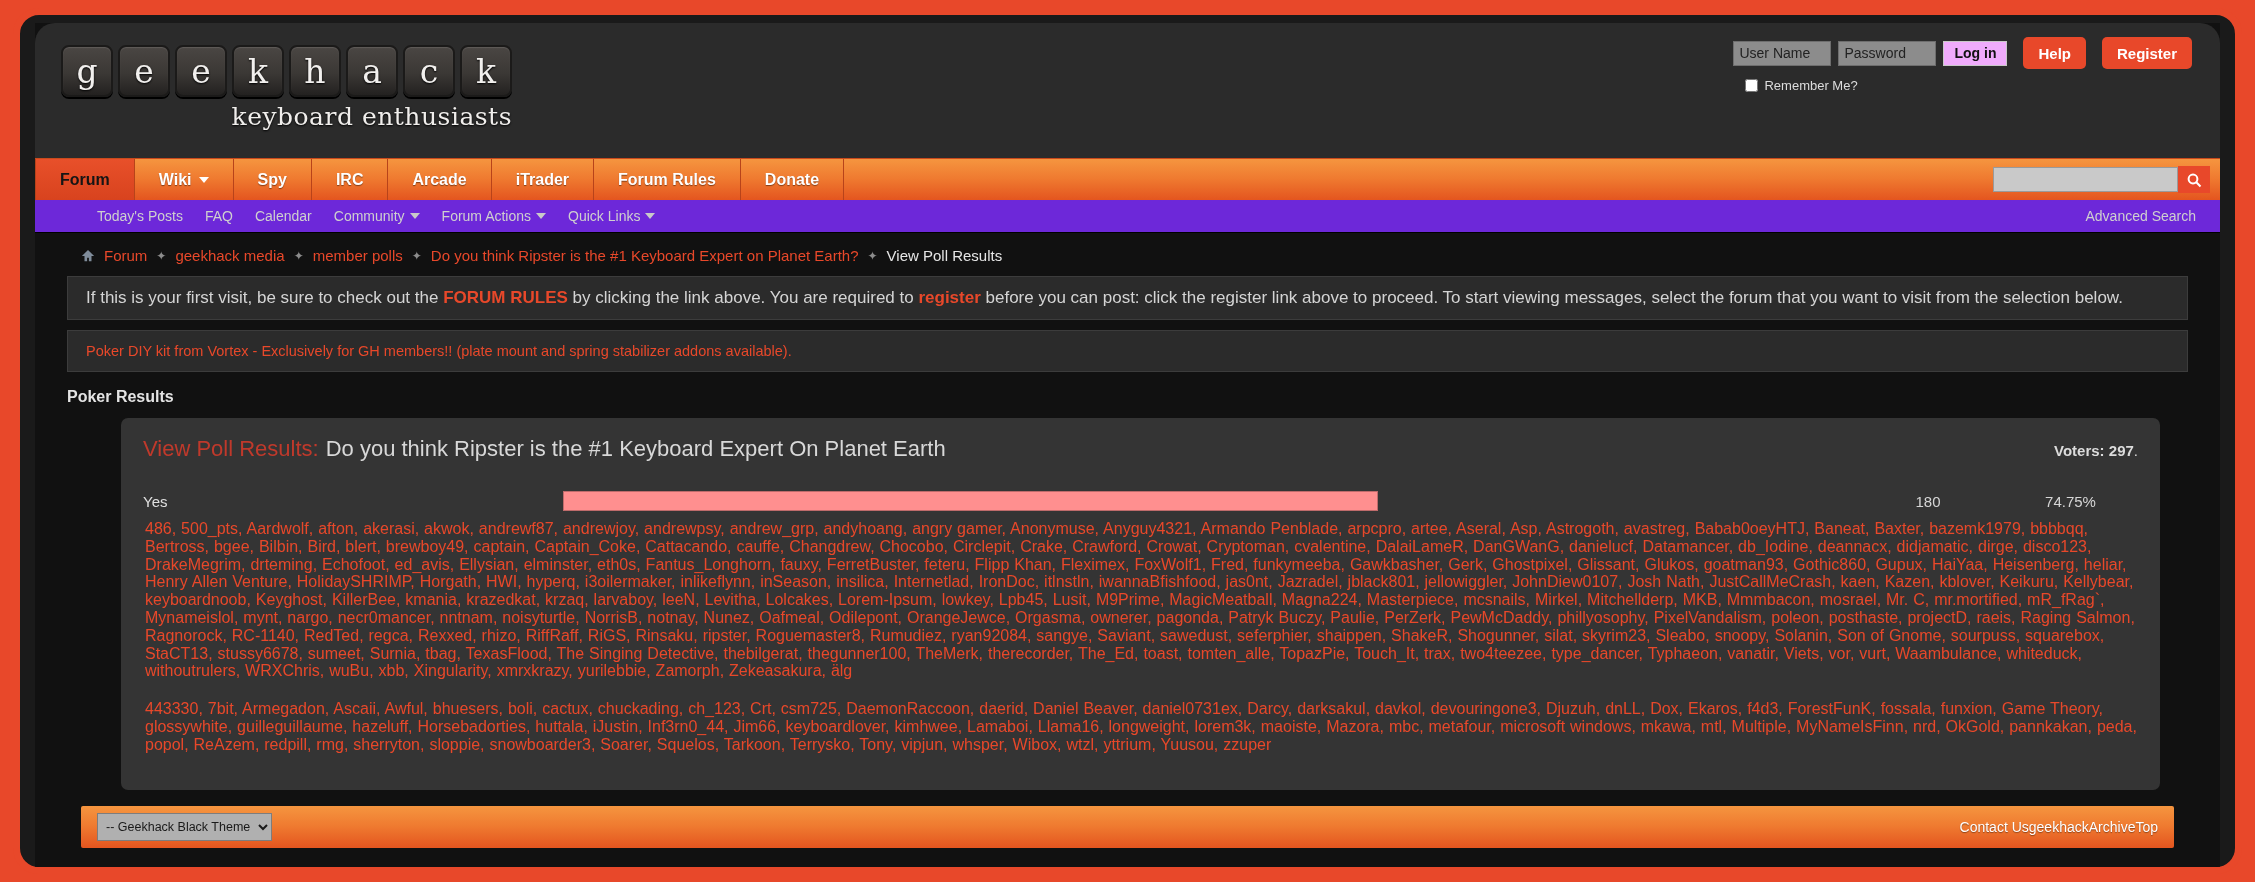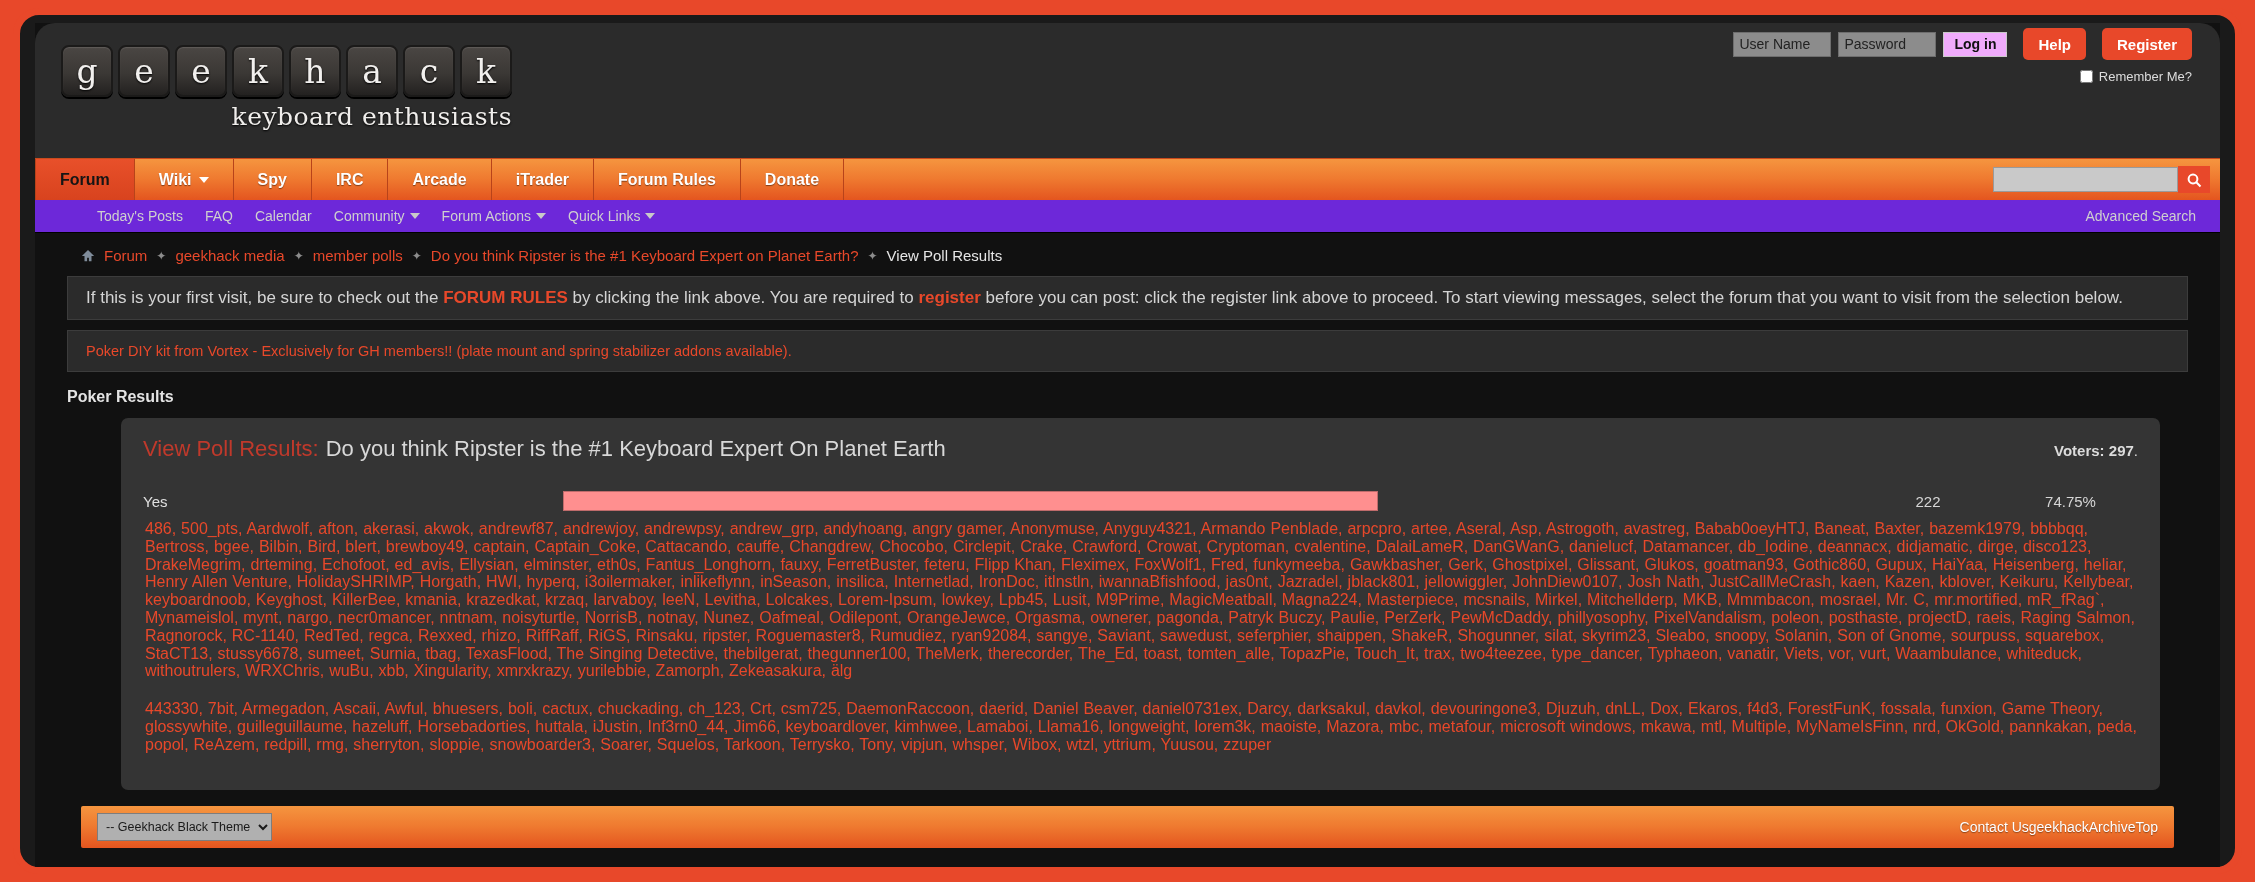--- a/index.html
+++ b/index.html
@@ -50,22 +50,22 @@
   .tagline {
     margin-top: 5px;
     text-align: right;
     color: #f0eeec;
     font-family: "DejaVu Serif", serif;
     font-size: 25px;
     letter-spacing: .5px;
     text-shadow: 0 1px 2px #000;
   }
   .login {
-    position: absolute; right: 28px; top: 5px;
-    display: flex; flex-direction: column; align-items: flex-end;
+    position: absolute; right: 28px; top: 14px;
+    display: flex; flex-direction: column; align-items: flex-start;
   }
   .login-row { display: flex; align-items: center; gap: 7px; }
   .login-input {
     width: 98px; height: 25px;
     background: #8c8c8c;
     border: 1px solid #6e6e6e;
     color: #222;
     font-family: "Liberation Sans", sans-serif;
     font-size: 14px;
     padding: 0 5px;
@@ -393,21 +393,21 @@
           <b>297</b><span>.</span>
         </span>
       </div>
 
       <div class="poll-row">
         <div class="poll-line">
           <div class="opt-label">Yes</div>
           <div class="bar-area">
             <div class="bar" id="bar0" style="width: 815px; background: rgb(255, 143, 143);"></div>
           </div>
-          <div class="votes">222</div>
+          <div class="votes">180</div>
           <div class="pct">74.75%</div>
         </div>
         <div class="voter-list">486, 500_pts, Aardwolf, afton, akerasi, akwok, andrewf87, andrewjoy, andrewpsy, andrew_grp, andyhoang, angry gamer, Anonymuse, Anyguy4321, Armando Penblade, arpcpro, artee, Aseral, Asp, Astrogoth, avastreg, Babab0oeyHTJ, Baneat, Baxter, bazemk1979, bbbbqq, Bertross, bgee, Bilbin, Bird, blert, brewboy49, captain, Captain_Coke, Cattacando, cauffe, Changdrew, Chocobo, Circlepit, Crake, Crawford, Crowat, Cryptoman, cvalentine, DalaiLameR, DanGWanG, danielucf, Datamancer, db_Iodine, deannacx, didjamatic, dirge, disco123, DrakeMegrim, drteming, Echofoot, ed_avis, Ellysian, elminster, eth0s, Fantus_Longhorn, fauxy, FerretBuster, feteru, Flipp Khan, Fleximex, FoxWolf1, Fred, funkymeeba, Gawkbasher, Gerk, Ghostpixel, Glissant, Glukos, goatman93, Gothic860, Gupux, HaiYaa, Heisenberg, heliar, Henry Allen Venture, HolidaySHRIMP, Horgath, HWI, hyperq, i3oilermaker, inlikeflynn, inSeason, insilica, Internetlad, IronDoc, itlnstln, iwannaBfishfood, jas0nt, Jazradel, jblack801, jellowiggler, JohnDiew0107, Josh Nath, JustCallMeCrash, kaen, Kazen, kblover, Keikuru, Kellybear, keyboardnoob, Keyghost, KillerBee, kmania, krazedkat, krzaq, larvaboy, leeN, Levitha, Lolcakes, Lorem-Ipsum, lowkey, Lpb45, Lusit, M9Prime, MagicMeatball, Magna224, Masterpiece, mcsnails, Mirkel, Mitchellderp, MKB, Mmmbacon, mosrael, Mr. C, mr.mortified, mR_fRag`, Mynameislol, mynt, nargo, necr0mancer, nntnam, noisyturtle, NorrisB, notnay, Nunez, Oafmeal, Odilepont, OrangeJewce, Orgasma, ownerer, pagonda, Patryk Buczy, Paulie, PerZerk, PewMcDaddy, phillyosophy, PixelVandalism, poleon, posthaste, projectD, raeis, Raging Salmon, Ragnorock, RC-1140, RedTed, regca, Rexxed, rhizo, RiffRaff, RiGS, Rinsaku, ripster, Roguemaster8, Rumudiez, ryan92084, sangye, Saviant, sawedust, seferphier, shaippen, ShakeR, Shogunner, silat, skyrim23, Sleabo, snoopy, Solanin, Son of Gnome, sourpuss, squarebox, StaCT13, stussy6678, sumeet, Surnia, tbag, TexasFlood, The Singing Detective, thebilgerat, thegunner100, TheMerk, therecorder, The_Ed, toast, tomten_alle, TopazPie, Touch_It, trax, two4teezee, type_dancer, Typhaeon, vanatir, Viets, vor, vurt, Waambulance, whiteduck, withoutrulers, WRXChris, wuBu, xbb, Xingularity, xmrxkrazy, yurilebbie, Zamorph, Zekeasakura, älg</div>
       </div>
 
       <div class="poll-row">
         <div class="voter-list">443330, 7bit, Armegadon, Ascaii, Awful, bhuesers, boli, cactux, chuckading, ch_123, Crt, csm725, DaemonRaccoon, daerid, Daniel Beaver, daniel0731ex, Darcy, darksakul, davkol, devouringone3, Djuzuh, dnLL, Dox, Ekaros, f4d3, ForestFunK, fossala, funxion, Game Theory, glossywhite, guilleguillaume, hazeluff, Horsebadorties, huttala, iJustin, Inf3rn0_44, Jim66, keyboardlover, kimhwee, Lamaboi, Llama16, longweight, lorem3k, maoiste, Mazora, mbc, metafour, microsoft windows, mkawa, mtl, Multiple, MyNameIsFinn, nrd, OkGold, pannkakan, peda, popol, ReAzem, redpill, rmg, sherryton, sloppie, snowboarder3, Soarer, Squelos, Tarkoon, Terrysko, Tony, vipjun, whsper, Wibox, wtzl, yttrium, Yuusou, zzuper</div>
       </div>
     </div>
 

